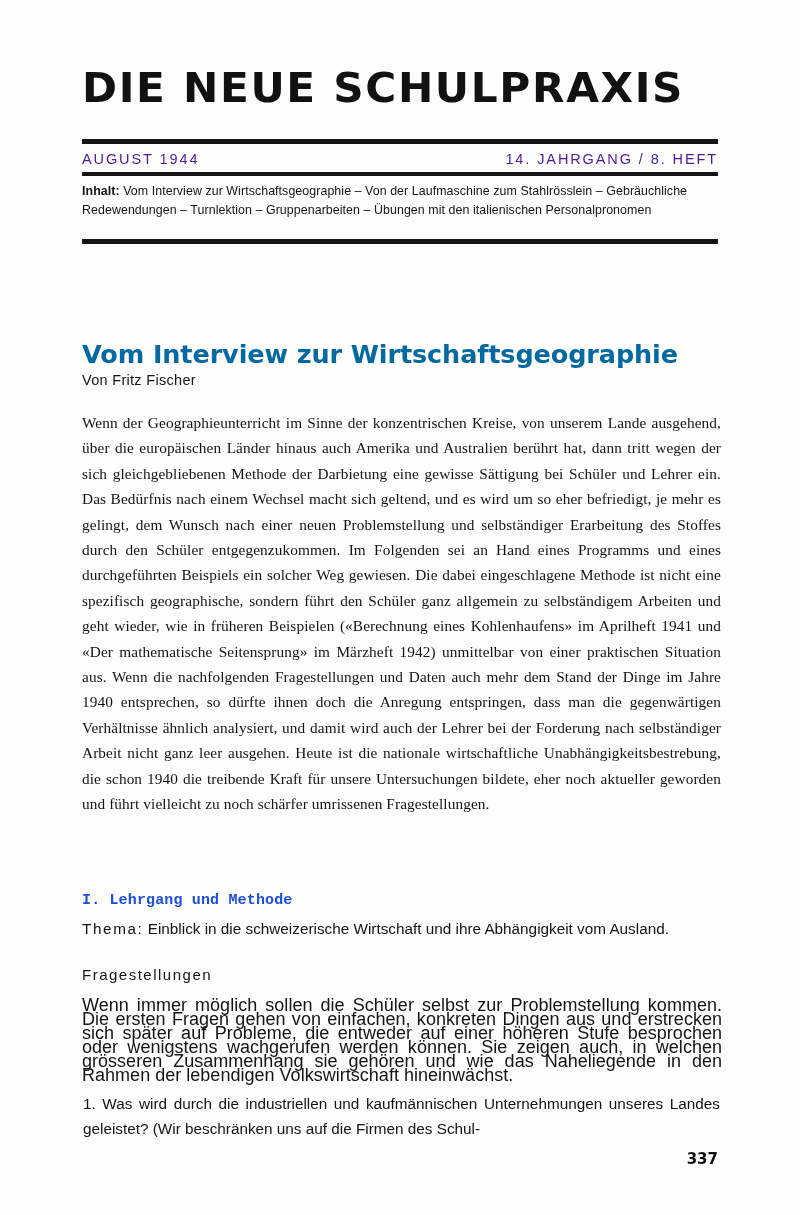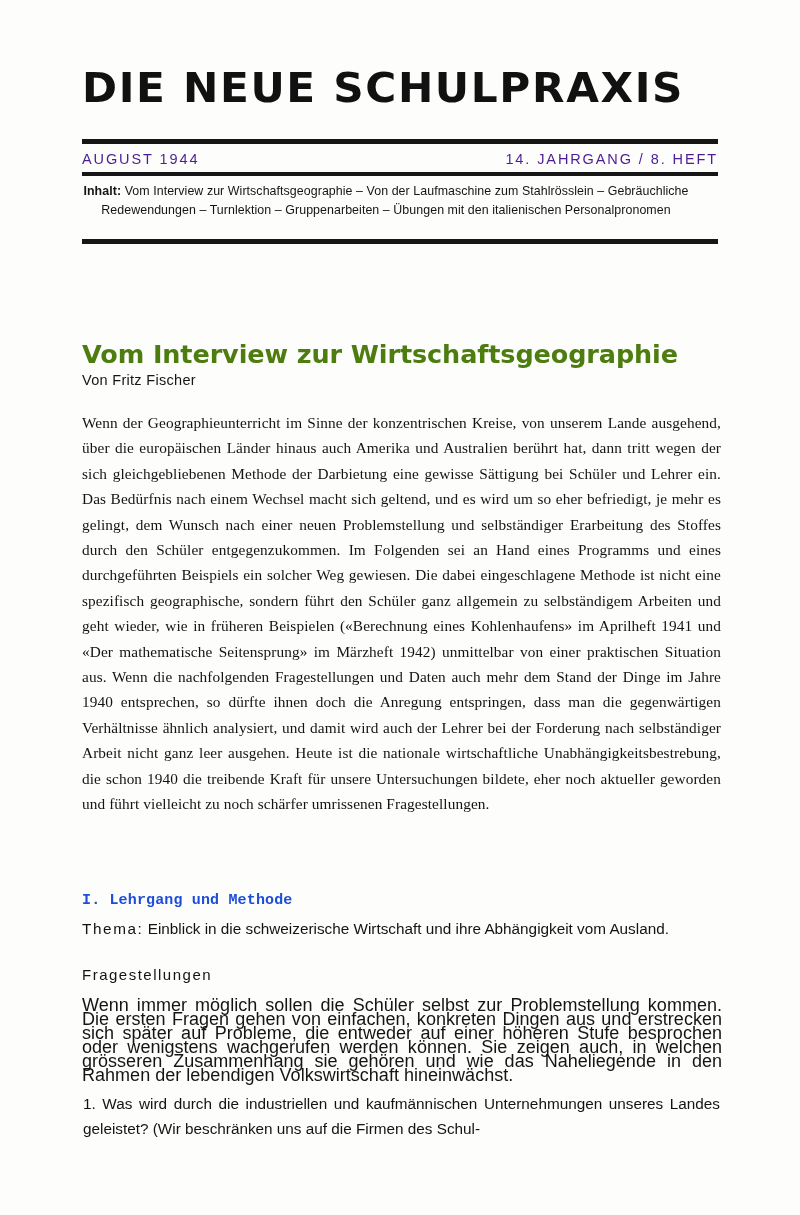--- a/index.html
+++ b/index.html
@@ -68,42 +68,42 @@
     font-size: 14.5px;
     letter-spacing: 1.9px;
     color: #4c1d95;
   }
   .issue-date { white-space: nowrap; }
   .issue-vol  { white-space: nowrap; }
 
   
   .inhalt {
     position: absolute;
-    left: 66px;
+    left: 82px;
     top: 182px;
     width: 640px;
     font-size: 12.4px;
     line-height: 1.52;
     color: #141414;
     letter-spacing: 0.07px;
-    text-align: center;
+    text-align: left;
   }
   .inhalt b { font-weight: 700; }
 
   
   .article-title {
     position: absolute;
     left: 82px;
     top: 322px;
     width: 640px;
     font-family: "DejaVu Sans", sans-serif;
     font-weight: 700;
     font-size: 25.5px;
     letter-spacing: -0.1px;
-    color: #4d7c0f;
+    color: #0369a1;
     white-space: nowrap;
   }
   .byline {
     position: absolute;
     left: 82px;
     top: 372px;
     font-size: 14.5px;
     letter-spacing: 0.3px;
     color: #161616;
   }
@@ -233,14 +233,15 @@
   <div class="frage-heading">Fragestellungen</div>
 
   <div class="small-para">
     <p>Wenn immer möglich sollen die Schüler selbst zur Problemstellung kommen. Die ersten Fragen gehen von einfachen, konkreten Dingen aus und erstrecken sich später auf Probleme, die entweder auf einer höheren Stufe besprochen oder wenigstens wachgerufen werden können. Sie zeigen auch, in welchen grösseren Zusammenhang sie gehören und wie das Naheliegende in den Rahmen der lebendigen Volkswirtschaft hineinwächst.</p>
   </div>
 
   <div class="question">
     <p>1. Was wird durch die industriellen und kaufmännischen Unternehmungen unseres Landes geleistet? (Wir beschränken uns auf die Firmen des Schul-</p>
   </div>
 
+  <div class="page-number">337</div>
 
 </div>
 
 </body></html>

